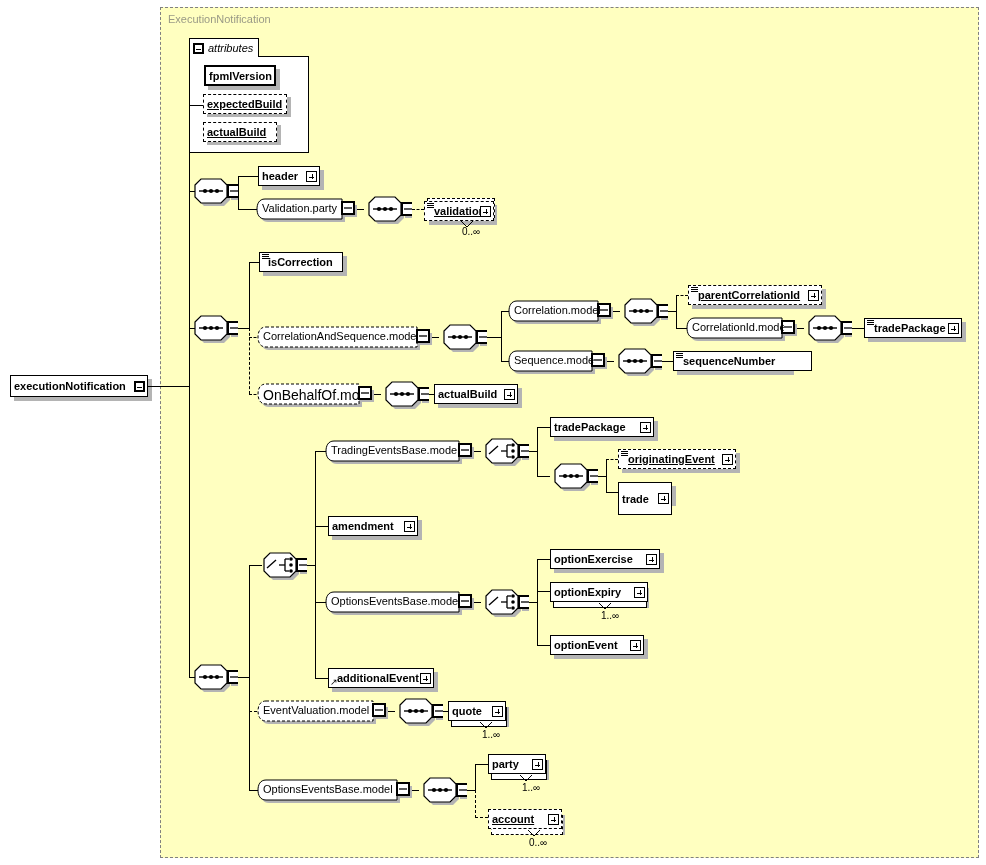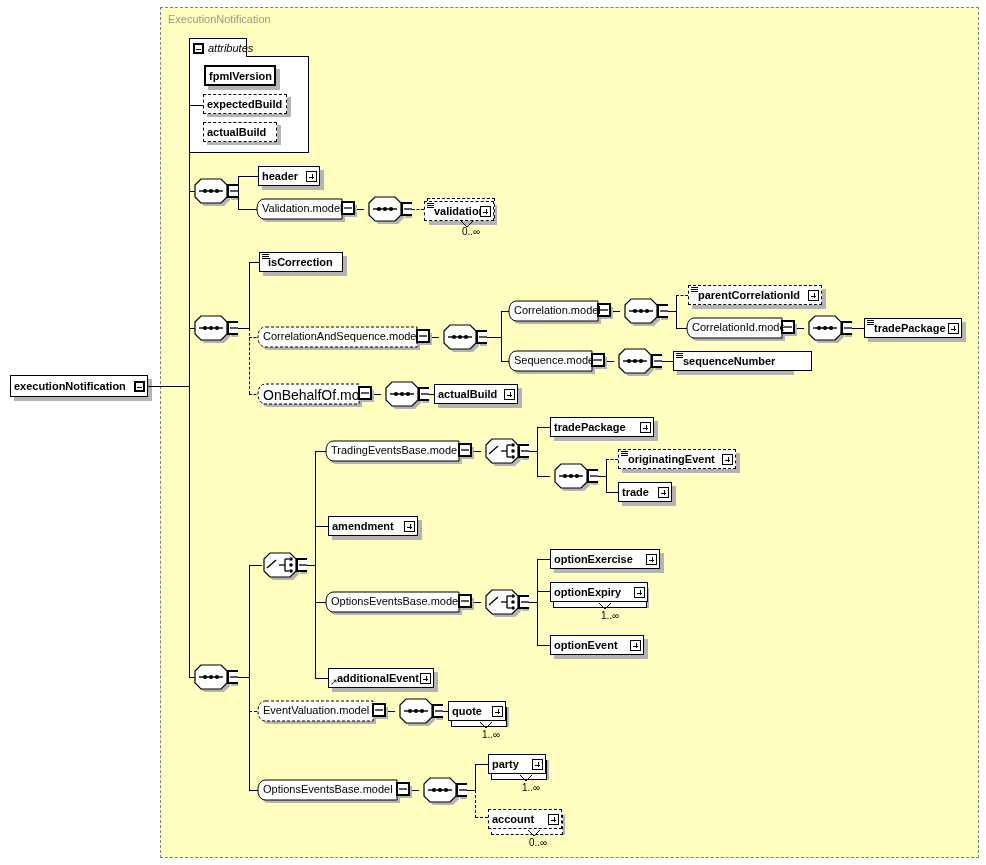--- a/index.html
+++ b/index.html
@@ -84,21 +84,21 @@
     white-space: nowrap;
     z-index: 5;
   }
   .node-shadow {
     position: absolute;
     background: #b4b4b4;
     z-index: 2;
   }
   .node.solid  { border: 1px solid #000; }
   .node.bold   { border: 2px solid #000; }
-  .node.dashed { border: 1px dashed #000; }
+  .node.dashed { border: 1px dashed #000; text-decoration: underline; }
 
   .node-label {
     font-size: 11px;
     color: #000;
     padding: 0 3px;
     flex: 1 1 auto;
     overflow: hidden;
   }
   .node-label.bold { font-weight: bold; }
 
@@ -177,21 +177,21 @@
 </style>
 </head>
 <body>
 
 <div id="stage">
 
   <div class="type-region" style="left:160px; top:7px; width:819px; height:851px;"></div>
   <div class="type-region-title" style="left:168px; top:13px;">ExecutionNotification</div>
 
   <div class="attr-panel" style="left:189px; top:56px; width:120px; height:97px;"></div>
-  <div class="attr-tab" style="left:189px; top:38px; width:58px; height:19px;">
+  <div class="attr-tab" style="left:189px; top:38px; width:70px; height:19px;">
     <span class="toggle thick"></span>
     <span class="attr-tab-label">attributes</span>
   </div>
 
   <div class="node-shadow" style="left:208px; top:69px; width:72px; height:21px;"></div>
   <div class="node bold" style="left:204px; top:65px; width:72px; height:21px;">
     <span class="node-label bold">fpmlVersion</span>
   </div>
 
   <div class="node-shadow" style="left:207px; top:97px; width:84px; height:20px;"></div>
@@ -243,21 +243,21 @@
 
   <div class="conn" style="left:256px; top:198px;">
     <svg width="106" height="24" viewBox="0 0 106 24">
       <path d="M9,1 H86 V21 H9 C3,21 1,16 1,11 C1,6 3,1 9,1 Z" fill="#b4b4b4" transform="translate(3,3)"></path>
       <path d="M9,1 H86 V21 H9 C3,21 1,16 1,11 C1,6 3,1 9,1 Z" fill="#fff" stroke="#000" stroke-width="1"></path>
       <rect x="86" y="4" width="12" height="12" fill="#b4b4b4" transform="translate(3,3)"></rect>
       <rect x="86" y="4" width="12" height="12" fill="#fff" stroke="#000" stroke-width="2"></rect>
       <line x1="88" y1="10" x2="96" y2="10" stroke="#000" stroke-width="1.3"></line>
     </svg>
   </div>
-  <div style="position:absolute; left:262px; top:202px; width:82px; height:16px; font-size:11px; z-index:7; overflow:hidden; white-space:nowrap;">Validation.model</div>
+  <div style="position:absolute; left:262px; top:202px; width:82px; height:16px; font-size:11px; z-index:7; overflow:hidden; white-space:nowrap;">Validation.party</div>
 
   <div class="ln h" style="left:354px; top:209px; width:10px;"></div>
 
   <div class="conn" style="left:364px; top:196px;">
     <svg width="48" height="30" viewBox="0 0 48 30">
       <polygon points="5,7 11,1 31,1 37,7 37,19 31,25 11,25 5,19" fill="#b4b4b4" transform="translate(3,3)"></polygon>
       <polygon points="5,7 11,1 31,1 37,7 37,19 31,25 11,25 5,19" fill="#fff" stroke="#000" stroke-width="1.2"></polygon>
       <line x1="9" y1="13" x2="33" y2="13" stroke="#000" stroke-width="1.4"></line>
       <circle cx="15" cy="13" r="2.1" fill="#000"></circle>
       <circle cx="21" cy="13" r="2.1" fill="#000"></circle>
@@ -608,21 +608,21 @@
     <span class="type-mark">
         <i></i>
         <i></i>
         <i></i>
       </span>
     <span class="node-label bold" style="padding-left:9px;">originatingEvent</span>
     <span class="toggle plus" style="margin-right:2px;"></span>
   </div>
 
   <div class="node-shadow" style="left:622px; top:486px; width:54px; height:20px;"></div>
-  <div class="node solid" style="left:618px; top:482px; width:54px; height:20px;">
+  <div class="node solid" style="left:618px; top:482px; width:54px; height:33px;">
     <span class="node-label bold">trade</span>
     <span class="toggle plus" style="margin-right:2px;"></span>
   </div>
 
   <div class="node-shadow" style="left:332px; top:520px; width:90px; height:20px;"></div>
   <div class="node solid" style="left:328px; top:516px; width:90px; height:20px;">
     <span class="node-label bold">amendment</span>
     <span class="toggle plus" style="margin-right:2px;"></span>
   </div>
 

